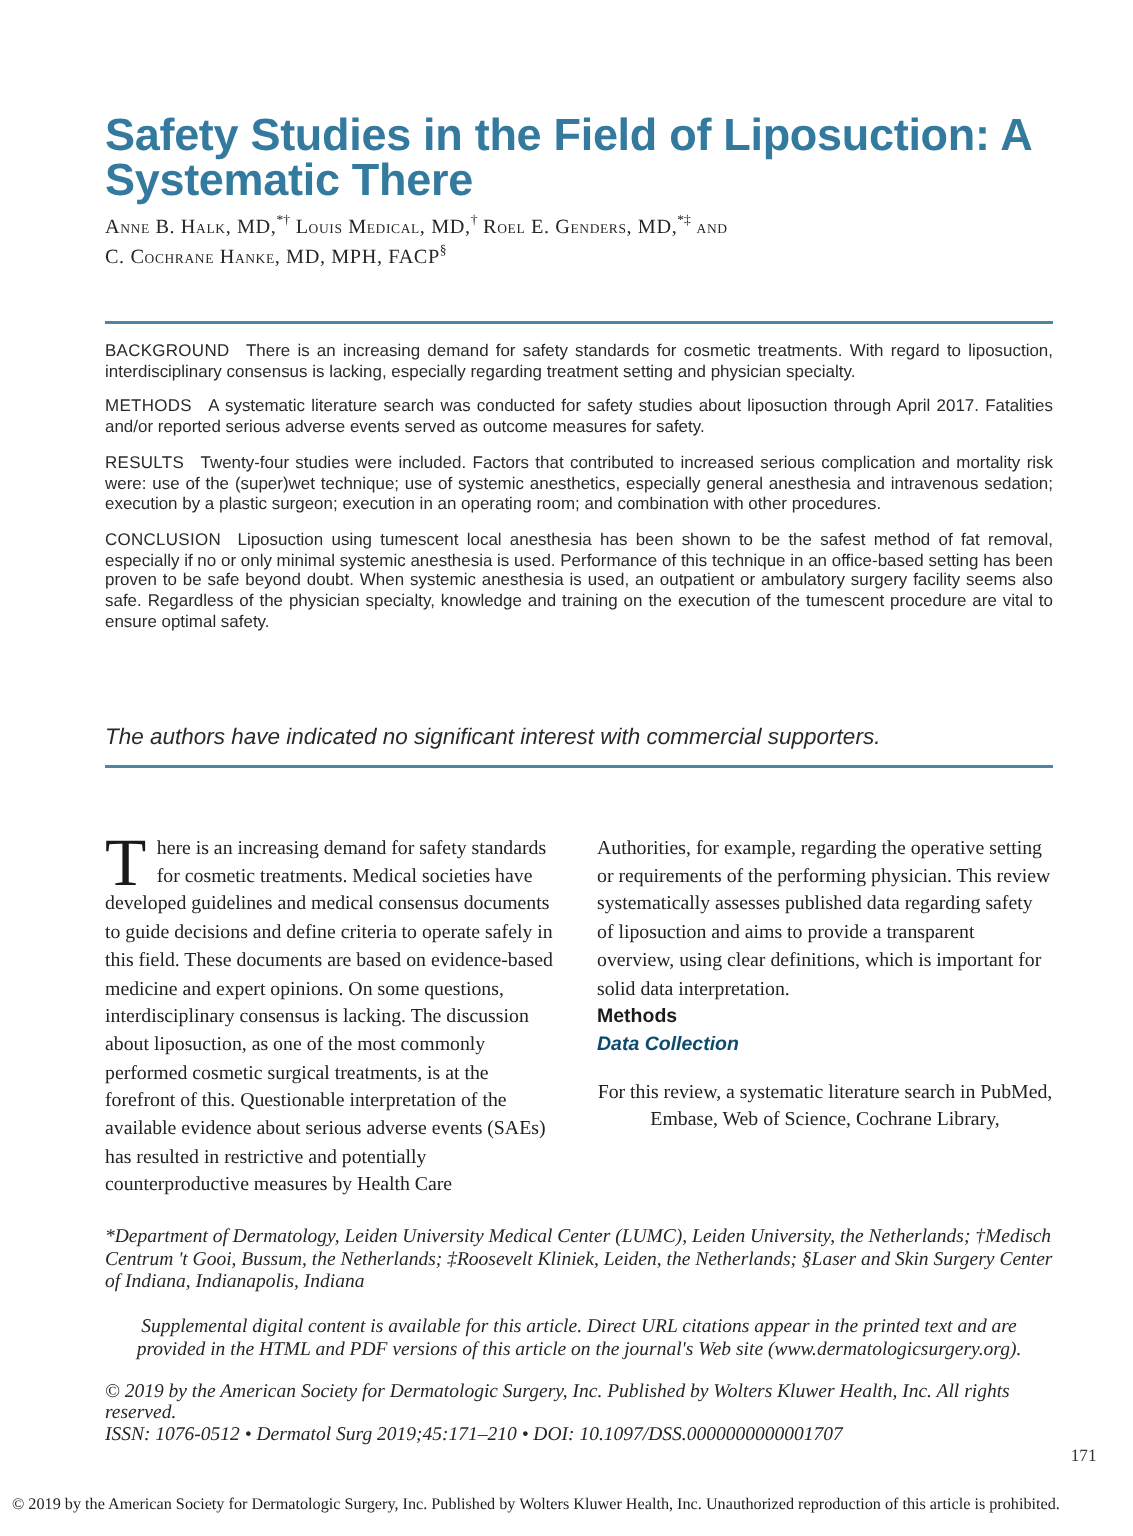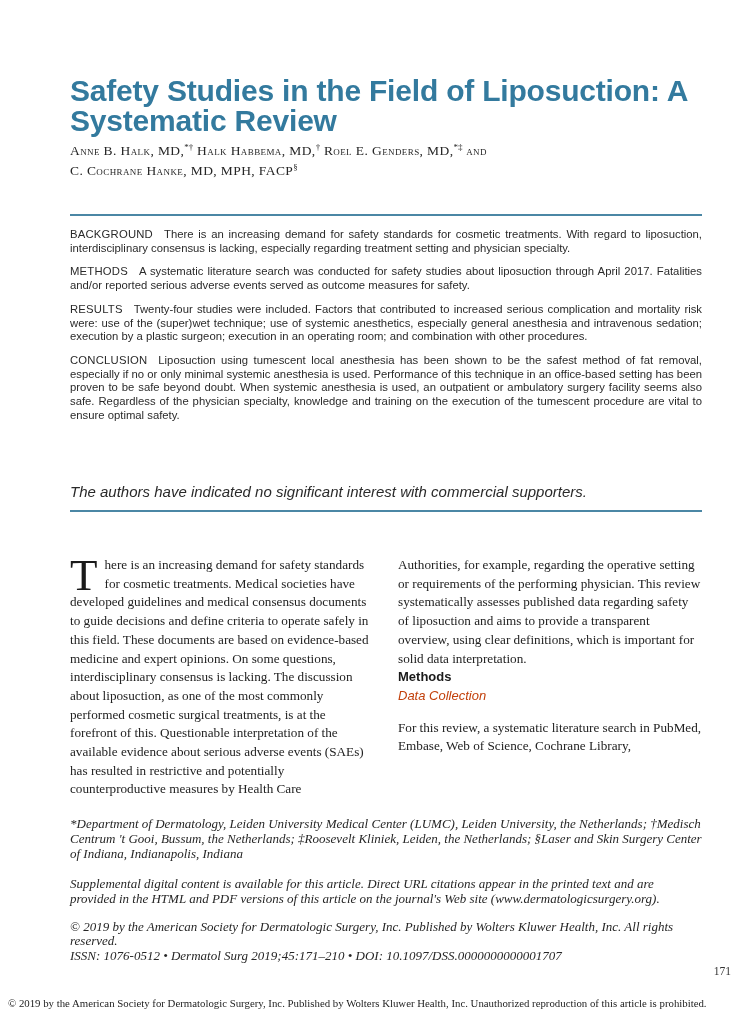--- a/index.html
+++ b/index.html
@@ -90,38 +90,38 @@
   }
   .methods-heading {
     font-family: "Liberation Sans", sans-serif;
     font-weight: bold;
     font-size: 13px;
     color: #1a1a1a;
     margin-top: 25px;
   }
   .subsection-heading {
     font-family: "Liberation Sans", sans-serif;
-    font-weight: normal;
+    font-weight: bold;
     font-style: italic;
     font-size: 13px;
-    color: #c2410c;
+    color: #0c4a6e;
     margin-top: 17px;
   }
-  .dc-text { margin-top: 13px !important; }
+  .dc-text { margin-top: 13px !important; text-align: center; }
 
   
   .footnotes {
     top: 817px;
     font-style: italic;
     font-size: 13px;
     line-height: 14.9px;
     color: #262626;
   }
   .footnotes p { margin: 0; }
-  .footnotes .supplemental { margin-top: 15px; }
+  .footnotes .supplemental { margin-top: 15px; text-align: center; }
   .footnotes .copyright { margin-top: 13px; }
 
   
   .page-number {
     position: absolute;
     top: 965px;
     right: 24px;
     font-size: 11.5px;
     color: #333333;
   }
@@ -135,25 +135,25 @@
     color: #1d1d1d;
   }
 </style>
 </head>
 <body>
 
 <div class="page">
 
   <h1 class="abs title" style="margin:0;">
     <div>Safety Studies in the Field of Liposuction: A</div>
-    <div>Systematic Review</div>
+    <div>Systematic There</div>
   </h1>
 
   <div class="abs authors">
-    <div><span class="sc">Anne B. Halk, MD,</span><sup>*†</sup><span class="sc"> Halk Habbema, MD,</span><sup>†</sup><span class="sc"> Roel E. Genders, MD,</span><sup>*‡</sup><span class="sc"> and</span></div>
+    <div><span class="sc">Anne B. Halk, MD,</span><sup>*†</sup><span class="sc"> Louis Medical, MD,</span><sup>†</sup><span class="sc"> Roel E. Genders, MD,</span><sup>*‡</sup><span class="sc"> and</span></div>
     <div><span class="sc">C. Cochrane Hanke, MD, MPH, FACP</span><sup>§</sup></div>
   </div>
 
   <div class="abs rule rule-top"></div>
 
   <div class="abs abstract">
     <p><span class="abs-label">BACKGROUND</span><span>There is an increasing demand for safety standards for cosmetic treatments. With regard to liposuction, interdisciplinary consensus is lacking, especially regarding treatment setting and physician specialty.</span></p>
     <p><span class="abs-label">METHODS</span><span>A systematic literature search was conducted for safety studies about liposuction through April 2017. Fatalities and/or reported serious adverse events served as outcome measures for safety.</span></p>
     <p><span class="abs-label">RESULTS</span><span>Twenty-four studies were included. Factors that contributed to increased serious complication and mortality risk were: use of the (super)wet technique; use of systemic anesthetics, especially general anesthesia and intravenous sedation; execution by a plastic surgeon; execution in an operating room; and combination with other procedures.</span></p>
     <p><span class="abs-label">CONCLUSION</span><span>Liposuction using tumescent local anesthesia has been shown to be the safest method of fat removal, especially if no or only minimal systemic anesthesia is used. Performance of this technique in an office-based setting has been proven to be safe beyond doubt. When systemic anesthesia is used, an outpatient or ambulatory surgery facility seems also safe. Regardless of the physician specialty, knowledge and training on the execution of the tumescent procedure are vital to ensure optimal safety.</span></p>

